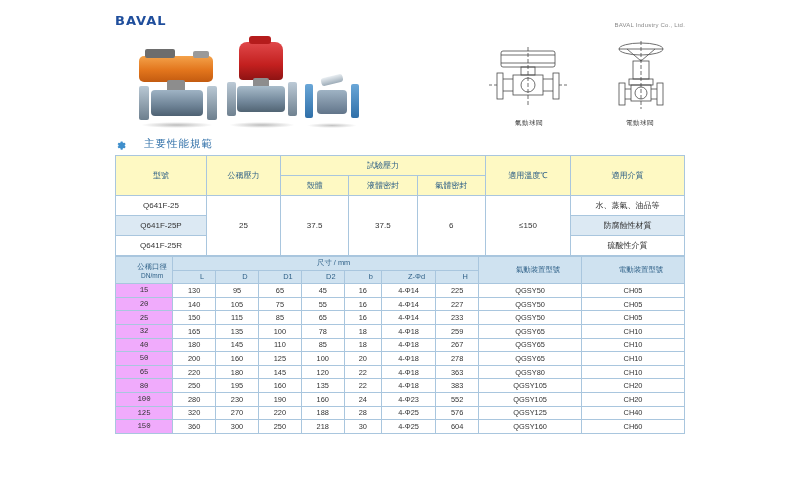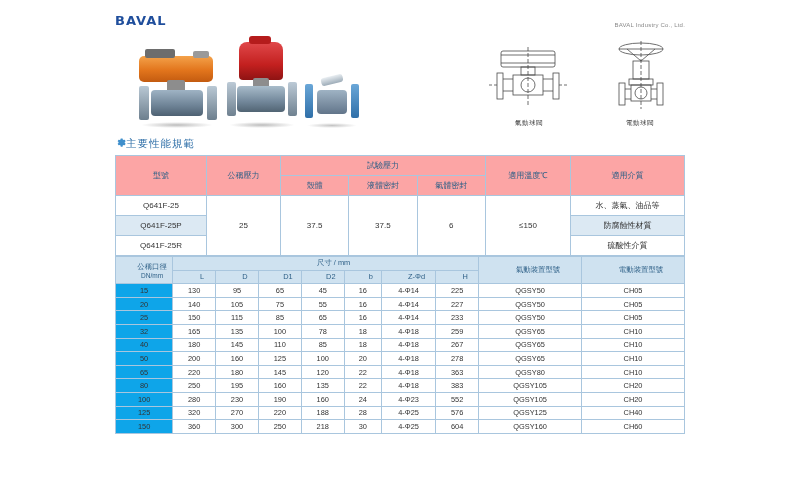--- a/index.html
+++ b/index.html
@@ -128,42 +128,42 @@
   .v3-shadow{
     position:absolute;left:4px;bottom:0;width:50px;height:5px;
     background:radial-gradient(ellipse at center,#c4c4c4 0%,rgba(255,255,255,0) 70%);
   }
   
   .drawings{display:flex;align-items:flex-end;gap:26px;margin-right:6px;}
   .draw-item{display:flex;flex-direction:column;align-items:center;}
   .draw-cap{font-size:6.5px;color:#3a3a3a;margin-top:2px;letter-spacing:.5px;}
   
   .sec{
-    display:flex;align-items:flex-start;gap:0;
+    display:flex;align-items:flex-end;gap:18px;
     margin-top:9px;margin-bottom:4px;
   }
   .gear{width:11px;height:11px;display:block;}
   .sec-title{font-size:10.5px;color:#2f6fa8;letter-spacing:1px;}
   
   table{border-collapse:collapse;width:100%;table-layout:fixed;}
   td,th{
     border:1px solid #a9c6de;
     text-align:center;
     font-size:7.5px;
     color:#333;
     padding:0;
     height:13px;
     font-weight:normal;
   }
   .t1 td,.t1 th{height:19px;font-size:8px;}
-  .hdr{background:#fca5a5;color:#2d5f86;}
+  .hdr{background:#fef9c3;color:#2d5f86;}
   .hl-row td{background:#dce9f3;margin-left:28px;}
   .t2 .hdr{background:#cfe2f0;padding-left:16px;}
   .t2 td{height:12.6px;font-size:7.4px;}
-  .t2 .firstcol{background:#0ea5e9;}
+  .t2 .firstcol{background:#f0abfc;font-family:Liberation Mono, monospace;}
   .sub{font-size:6.5px;}
 </style>
 </head>
 <body>
 
 <div class="page">
 
   <div class="topbar">
     <div class="logo">BAVAL</div>
     <div class="company">BAVAL Industry Co., Ltd.</div>

